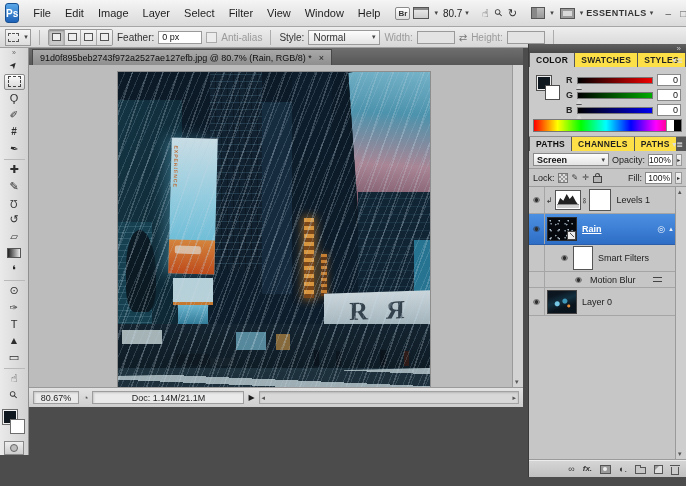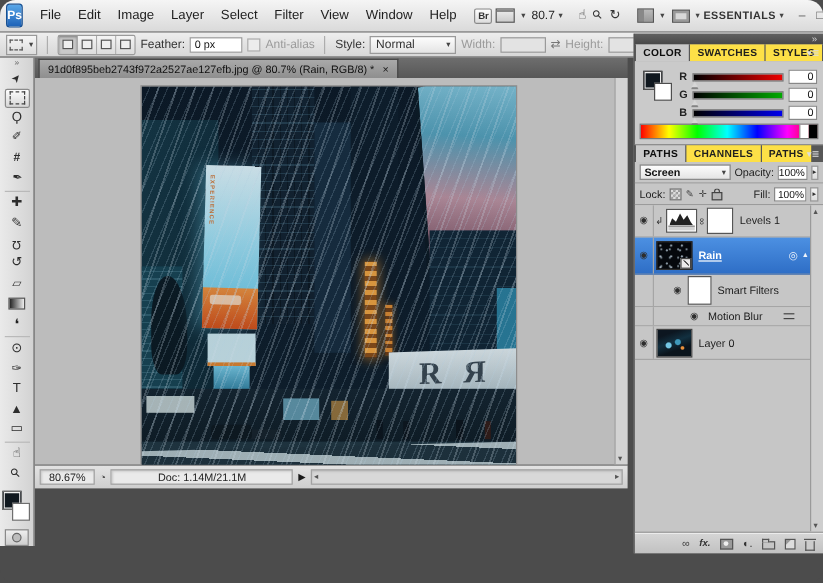--- a/index.html
+++ b/index.html
@@ -1,17 +1,17 @@
 <!DOCTYPE html>
 <html><head>
 <meta charset="utf-8">
 <style>
   html,body{margin:0;padding:0;background:#4c4c4c;}
   body{font-family:"Liberation Sans","DejaVu Sans",sans-serif;}
-  .app{position:relative;width:686px;height:486px;background:#4c4c4c;overflow:hidden;border-radius:13px;}
+  .app{position:relative;width:686px;height:486px;background:#4c4c4c;overflow:hidden;}
 
   
   .menubar{position:absolute;left:0;top:0;width:686px;height:27px;background:linear-gradient(#f5f5f5,#dadada);
     border-bottom:1px solid #a6a6a6;display:flex;align-items:center;padding:0 5px;box-sizing:border-box;
     font-size:11px;color:#1e1e1e;z-index:6;}
   .pslogo{width:21px;height:18px;background:linear-gradient(#5aa7e8,#1d62b8);color:#fff;font-weight:bold;font-size:10px;
     display:flex;align-items:center;justify-content:center;border-radius:3px;border:1px solid #164f92;margin-right:7px;}
   .menu{padding:0 7px;cursor:default;}
   .vsep{width:1px;height:15px;background:#adadad;margin:0 4px;}
   .tbtn{display:flex;align-items:center;gap:2px;padding:1px 3px;font-size:10px;color:#333;}
@@ -178,21 +178,21 @@
     font-size:24px;color:#273239;opacity:.9;line-height:1;}
   .cv-rcy{left:-6px;top:24px;width:70px;height:24px;background:#79c2da;filter:blur(1.2px);opacity:.8;}
   .cv-rain1{left:0;top:0;width:312px;height:380px;
     background:repeating-linear-gradient(113deg,rgba(200,228,245,0) 0 6px,rgba(200,228,245,.18) 6px 7px);}
   .cv-rain2{left:0;top:0;width:312px;height:380px;
     background:repeating-linear-gradient(109deg,rgba(228,242,252,0) 0 13px,rgba(228,242,252,.26) 13px 14.5px);}
   .cv-tint{left:0;top:0;width:312px;height:380px;
     background:linear-gradient(rgba(20,60,90,.16),rgba(10,30,50,.10));}
 
   
-  .dock{position:absolute;left:528px;top:28px;width:158px;height:433px;background:#bfbfbf;z-index:7;
+  .dock{position:absolute;left:528px;top:44px;width:158px;height:433px;background:#bfbfbf;z-index:7;
     display:flex;flex-direction:column;border-left:1px solid #3a3a3a;box-sizing:border-box;}
   .dockhead{height:9px;background:linear-gradient(#616161,#474747);position:relative;flex:0 0 auto;}
   .dockhead::after{content:"»";position:absolute;right:5px;top:1px;font-size:8px;color:#c9c9c9;line-height:7px;}
   .ptabs{height:14px;background:#575757;display:flex;align-items:stretch;padding-left:1px;gap:1px;position:relative;
     flex:0 0 auto;}
   .ptab{padding:0 6px;font-size:8.5px;font-weight:bold;letter-spacing:.3px;display:flex;align-items:center;
     background:#fde047;color:#1f1f1f;}
   .ptab.active{background:#cacaca;color:#0d0d0d;}
   .pmenu{position:absolute;right:3px;top:3px;font-size:8px;color:#dedede;}
   .colorbody{height:70px;background:#cacaca;border-bottom:1px solid #8e8e8e;position:relative;

